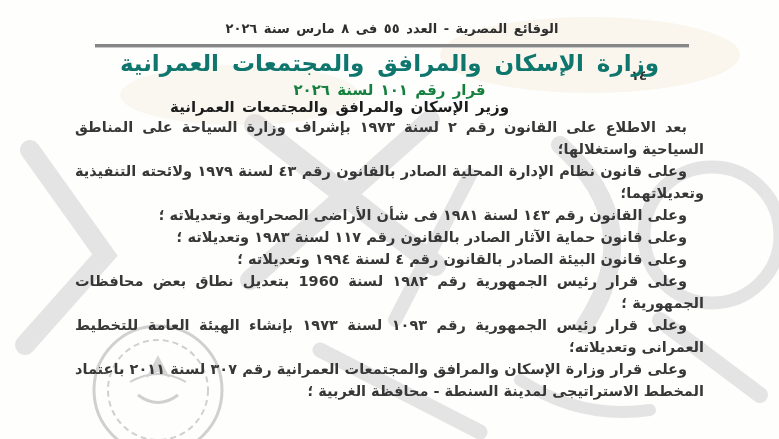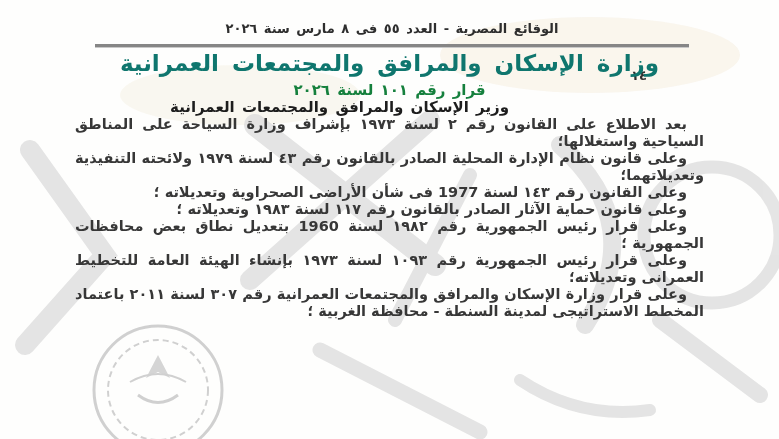--- a/index.html
+++ b/index.html
@@ -34,21 +34,21 @@
     position:absolute; top:81px; left:0; right:0; text-align:center;
     font-size:15px; font-weight:bold; color:#15803d; word-spacing:2px;
   }
   .minister-title {
     position:absolute; top:98px; left:0; right:0; text-align:center;
     font-size:15px; font-weight:bold; color:#1d1d1d; word-spacing:2px;
     transform:translateX(-50px);
   }
   .body-text {
     position:absolute; top:116px; left:75px; width:629px;
-    font-size:14.5px; line-height:17px; font-weight:bold; color:#373737;
+    font-size:14.5px; line-height:22px; font-weight:bold; color:#373737;
     text-align:justify;
   }
   .body-text p { margin:0; text-indent:17px; }
 </style>
 </head>
 <body>
 
 <div class="page">
 
   <svg class="wm" width="779" height="439" viewBox="0 0 779 439" aria-hidden="true">
@@ -85,21 +85,22 @@
     <div class="page-number">١٤</div>
     <div class="header-rule"></div>
 
     <div class="ministry-title">وزارة الإسكان والمرافق والمجتمعات العمرانية</div>
     <div class="decree-title">قرار رقم ١٠١ لسنة ٢٠٢٦</div>
     <div class="minister-title">وزير الإسكان والمرافق والمجتمعات العمرانية</div>
 
     <div class="body-text">
         <p>بعد الاطلاع على القانون رقم ٢ لسنة ١٩٧٣ بإشراف وزارة السياحة على المناطق السياحية واستغلالها؛</p>
         <p>وعلى قانون نظام الإدارة المحلية الصادر بالقانون رقم ٤٣ لسنة ١٩٧٩ ولائحته التنفيذية وتعديلاتهما؛</p>
-        <p>وعلى القانون رقم ١٤٣ لسنة 1977 فى شأن الأراضى الصحراوية وتعديلاته ؛</p>
+        <p>وعلى القانون رقم ١٤٣ لسنة ١٩٨١ فى شأن الأراضى الصحراوية وتعديلاته ؛</p>
         <p>وعلى قانون حماية الآثار الصادر بالقانون رقم ١١٧ لسنة ١٩٨٣ وتعديلاته ؛</p>
+        <p>وعلى قانون البيئة الصادر بالقانون رقم ٤ لسنة ١٩٩٤ وتعديلاته ؛</p>
         <p>وعلى قرار رئيس الجمهورية رقم ١٩٨٢ لسنة 1960 بتعديل نطاق بعض محافظات الجمهورية ؛</p>
         <p>وعلى قرار رئيس الجمهورية رقم ١٠٩٣ لسنة ١٩٧٣ بإنشاء الهيئة العامة للتخطيط العمرانى وتعديلاته؛</p>
         <p>وعلى قرار وزارة الإسكان والمرافق والمجتمعات العمرانية رقم ٣٠٧ لسنة ٢٠١١ باعتماد المخطط الاستراتيجى لمدينة السنطة - محافظة الغربية ؛</p>
       </div>
 
   </div>
 </div>
 
 </body></html>

